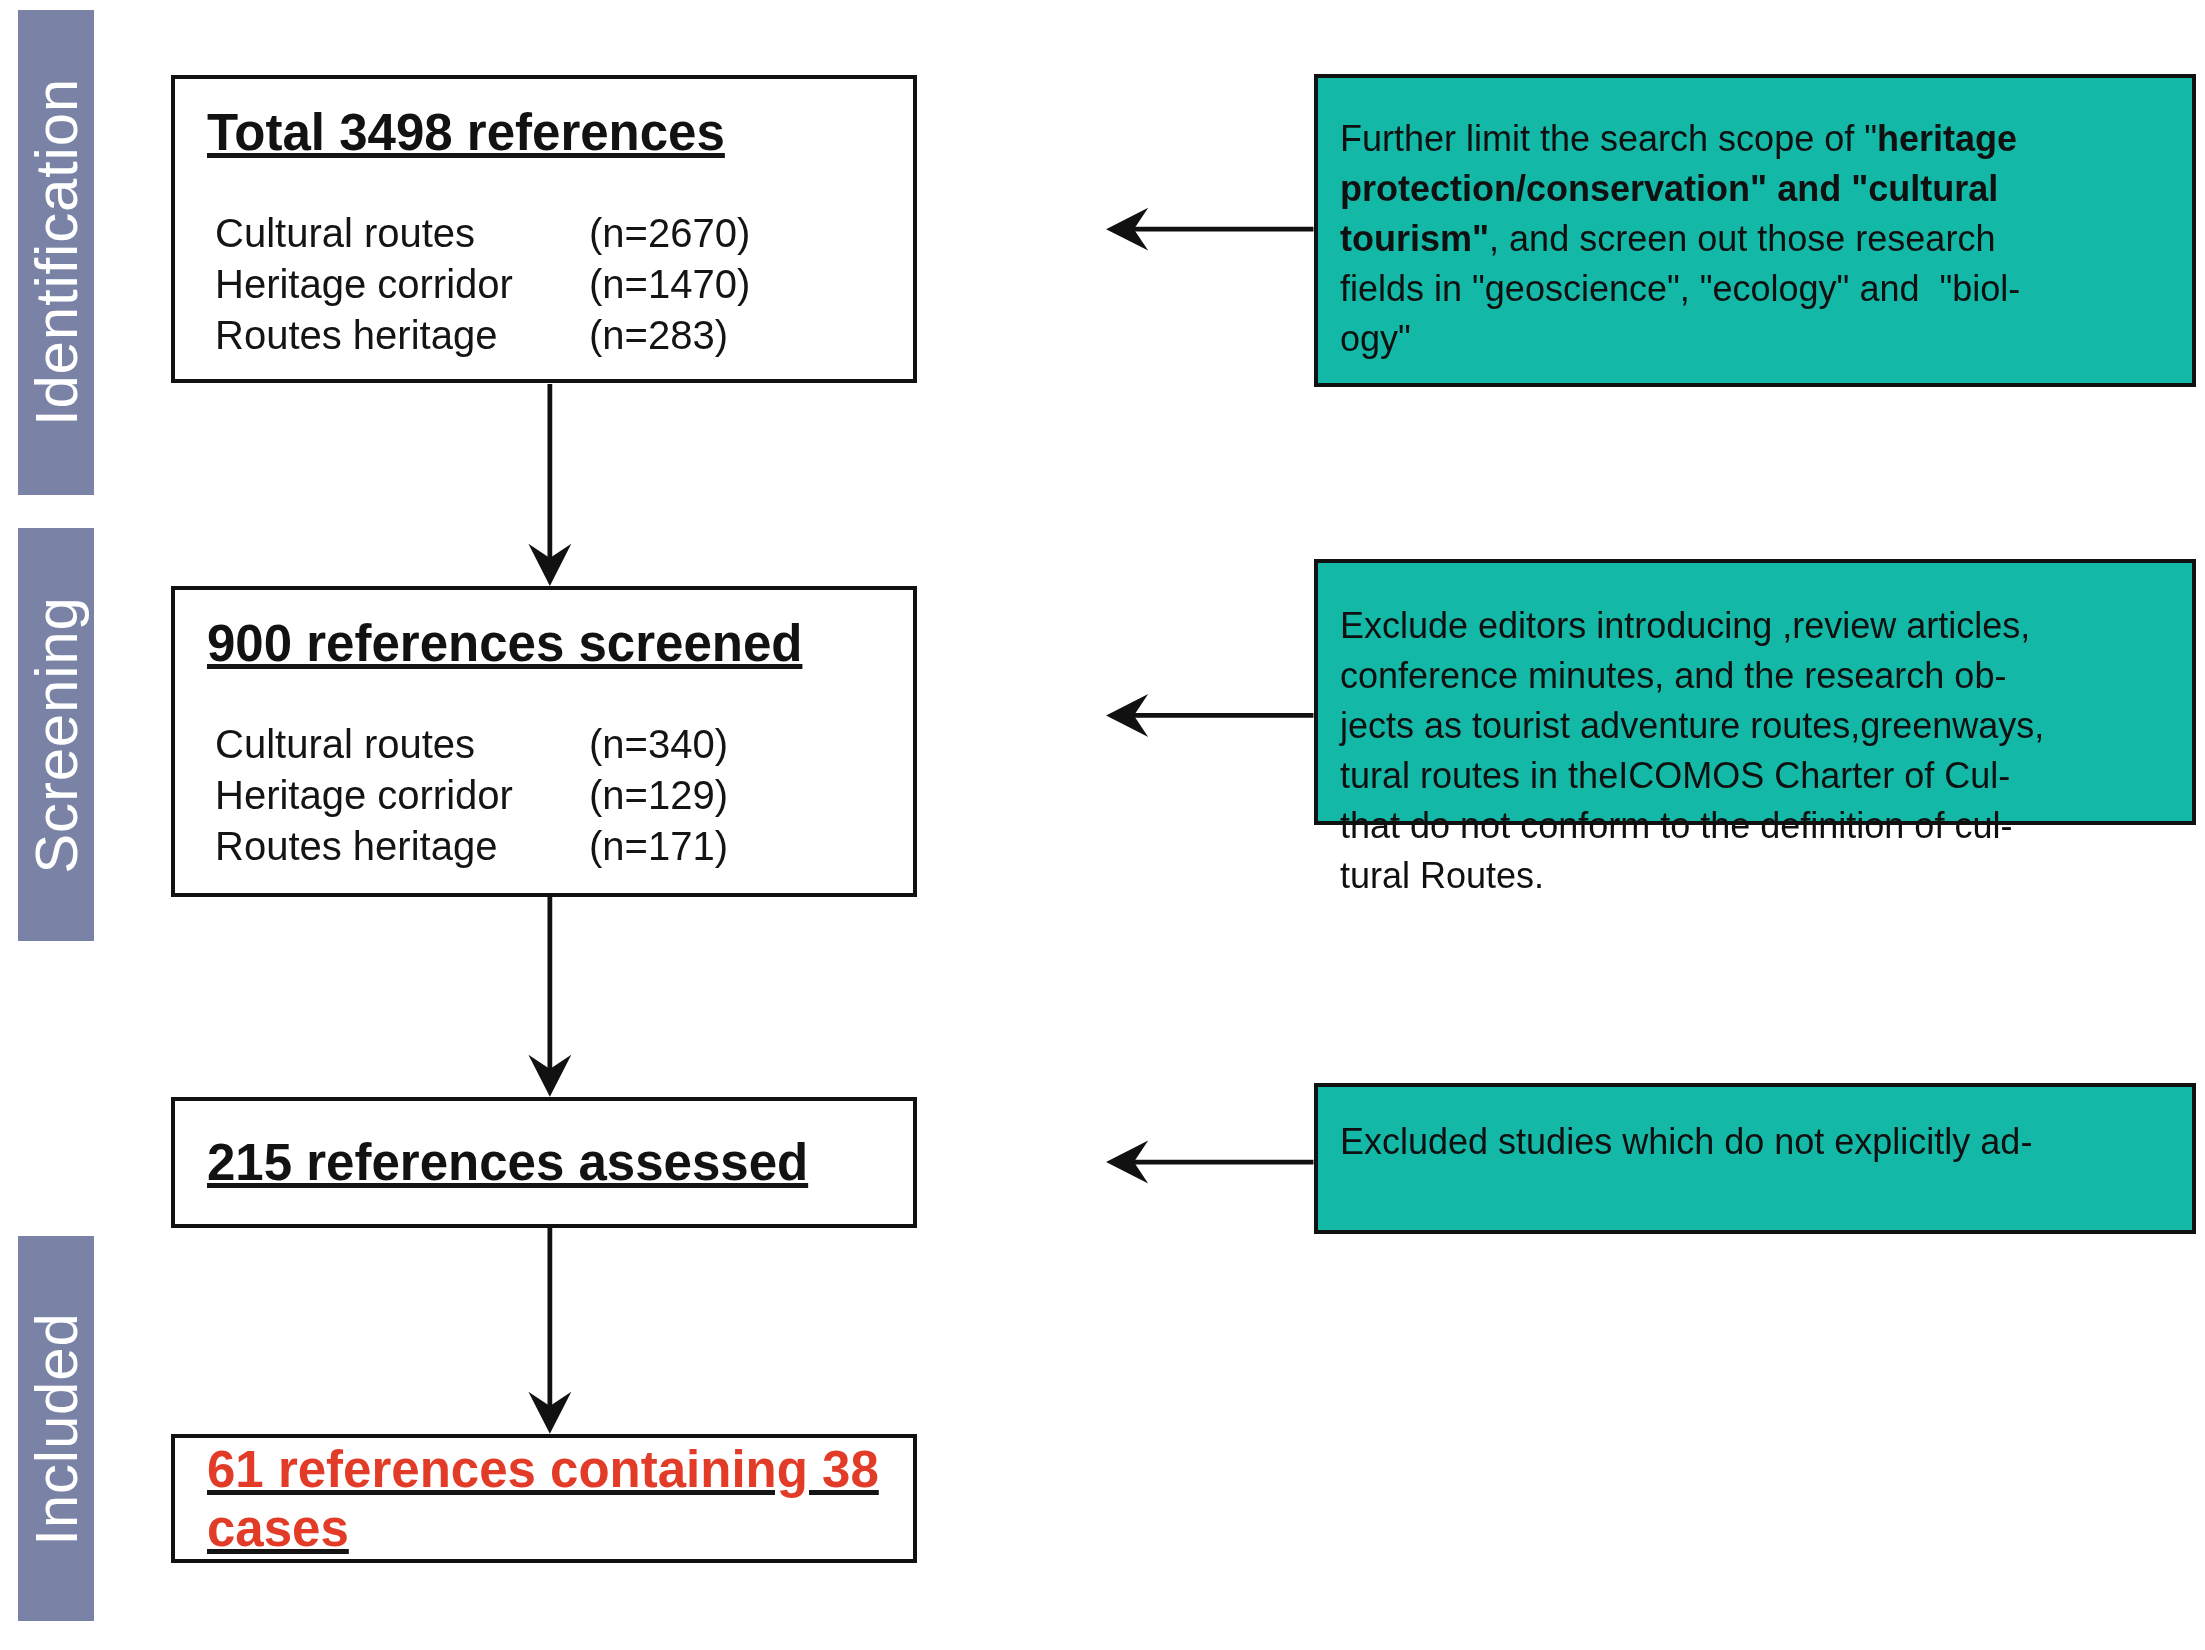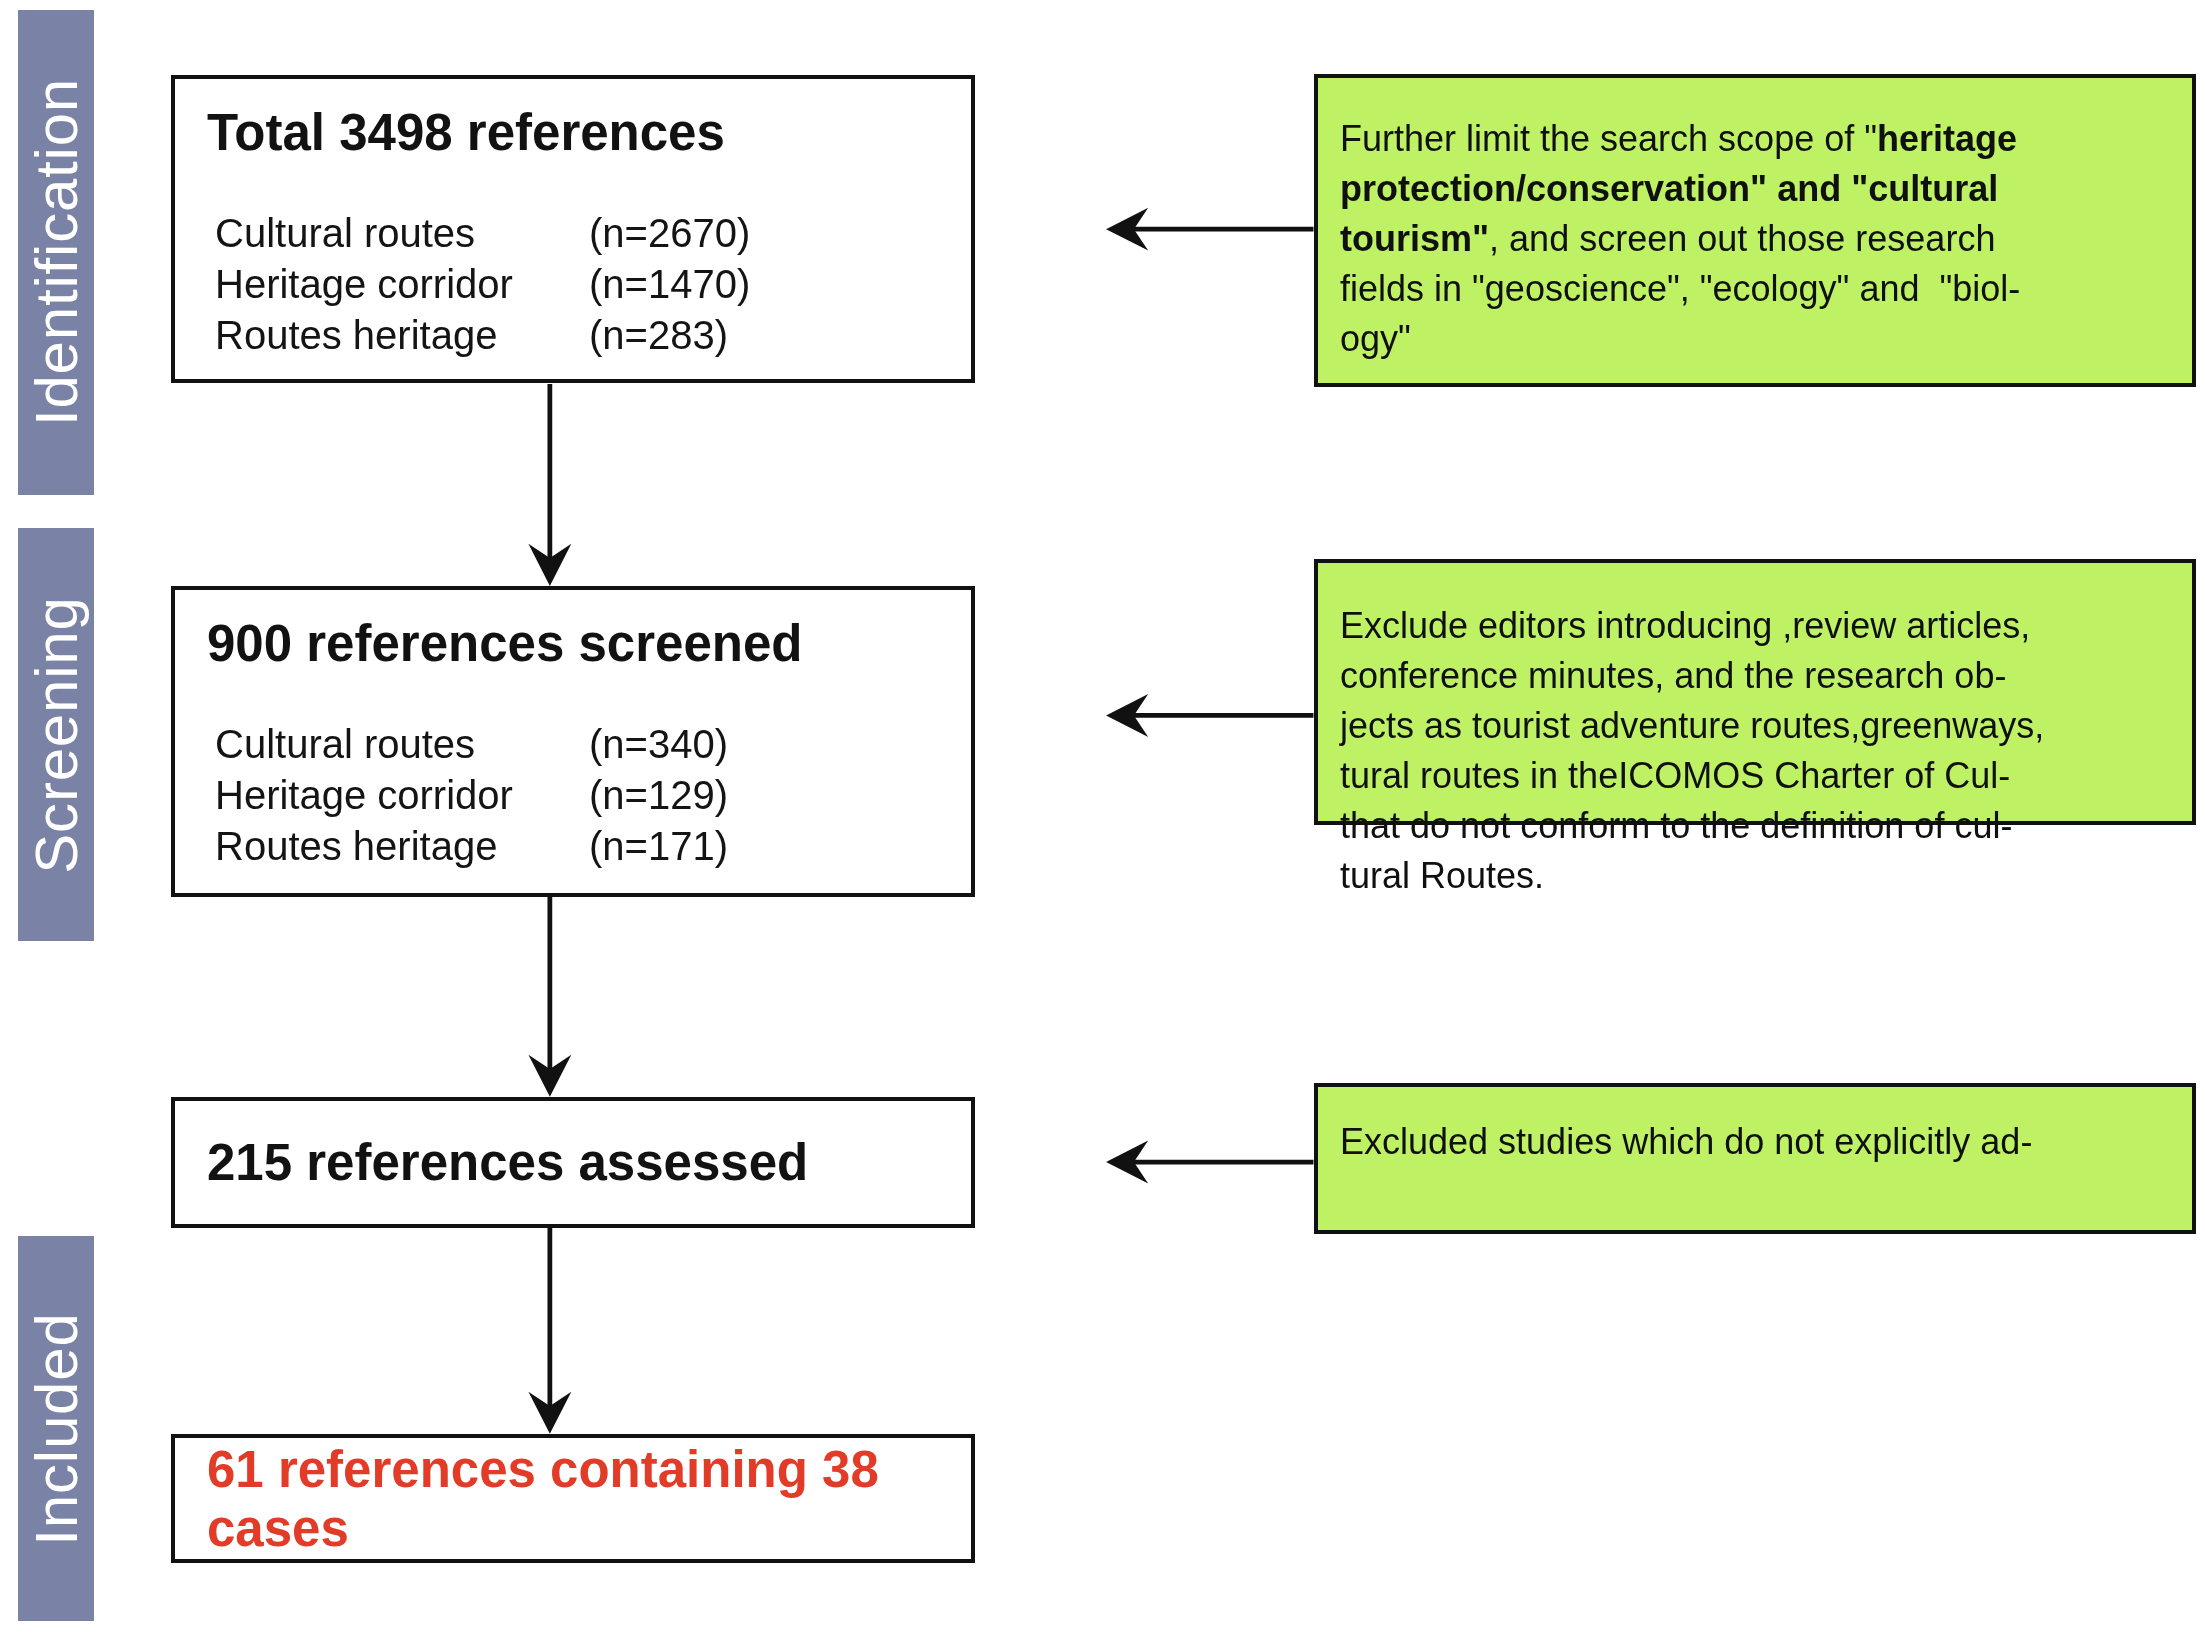--- a/index.html
+++ b/index.html
@@ -15,34 +15,34 @@
   }
   .stage{
     position:absolute;left:17.5px;width:76px;background:var(--sidebar);
   }
   .stage .stage-label{
     position:absolute;top:50%;left:50%;
     transform:translate(-50%,-50%) rotate(-90deg);
     white-space:nowrap;color:#ffffff;font-size:60px;font-weight:400;letter-spacing:0.8px;
   }
   .fbox{
-    position:absolute;left:171px;width:804px;box-sizing:border-box;
-    border:4.8px solid var(--border);background:#ffffff;
+    position:absolute;left:171px;width:746px;box-sizing:border-box;
+    border:4.8px solid var(--border);background:#ffffff;text-decoration:underline;
   }
   .fbox-pad{padding:24px 16px 0 32px;}
   .flow-title{font-size:51px;line-height:59px;font-weight:bold;color:#121212;}
   .flow-list{margin-top:46px;margin-left:8px;}
   .item-row{font-size:40px;line-height:51px;white-space:pre;}
   .item-label{display:inline-block;width:374px;}
   .item-count{display:inline-block;}
   .center-box{display:flex;align-items:center;padding-left:32px;box-sizing:border-box;}
   .accent-title{color:var(--accent);}
   .nbox{
     position:absolute;left:1314px;width:882px;box-sizing:border-box;
-    border:4px solid var(--border);background:#bef264;
+    border:4px solid var(--border);background:#14b8a6;
     font-size:36px;line-height:50px;color:#101010;
   }
   .note-line{white-space:pre-wrap;}
   #arrow-layer{position:absolute;left:0;top:0;width:2205px;height:1651px;pointer-events:none;}
 </style>
 </head>
 <body>
 
 <div id="canvas">
 

